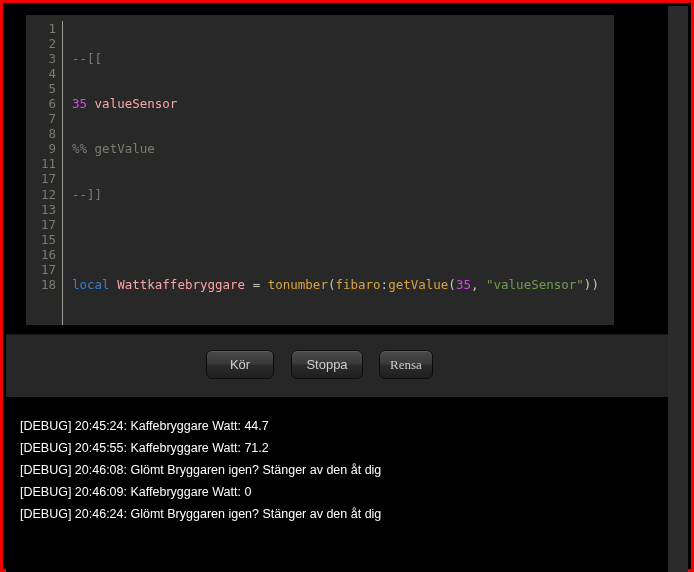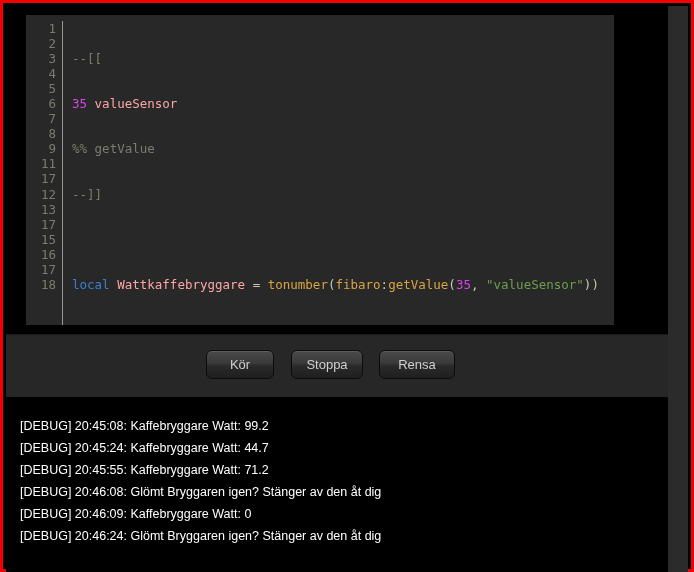--- a/index.html
+++ b/index.html
@@ -107,21 +107,21 @@
     color: #cfcfcf;
     font-family: "Liberation Sans", sans-serif;
     font-size: 13px;
     text-align: center;
     line-height: 27px;
     box-shadow: inset 0 1px 0 rgba(255,255,255,0.10);
     cursor: pointer;
   }
   #btn-run   { left: 200px; width: 68px; }
   #btn-stop  { left: 285px; width: 72px; }
-  #btn-clear { left: 373px; width: 76px; }
+  #btn-clear { left: 373px; width: 54px; font-family: Liberation Serif, serif; }
 
   
   #debug-console {
     position: absolute;
     left: 3px;
     top: 398px;
     width: 668px;
     height: 171px;
     background: #000000;
     overflow: hidden;
@@ -187,21 +187,20 @@
     </div>
   </div>
 
   <div id="button-bar">
     <div class="btn" id="btn-run">Kör</div>
     <div class="btn" id="btn-stop">Stoppa</div>
     <div class="btn" id="btn-clear">Rensa</div>
   </div>
 
   <div id="debug-console">
-    <div class="debug-line">[DEBUG] 20:45:08: Kaffebryggare Watt: 99.2</div>
     <div class="debug-line">[DEBUG] 20:45:24: Kaffebryggare Watt: 44.7</div>
     <div class="debug-line">[DEBUG] 20:45:55: Kaffebryggare Watt: 71.2</div>
     <div class="debug-line">[DEBUG] 20:46:08: Glömt Bryggaren igen? Stänger av den åt dig</div>
     <div class="debug-line">[DEBUG] 20:46:09: Kaffebryggare Watt: 0</div>
     <div class="debug-line">[DEBUG] 20:46:24: Glömt Bryggaren igen? Stänger av den åt dig</div>
   </div>
 
   <div id="page-scrollbar">
     <div id="page-scrollbar-thumb"></div>
   </div>

